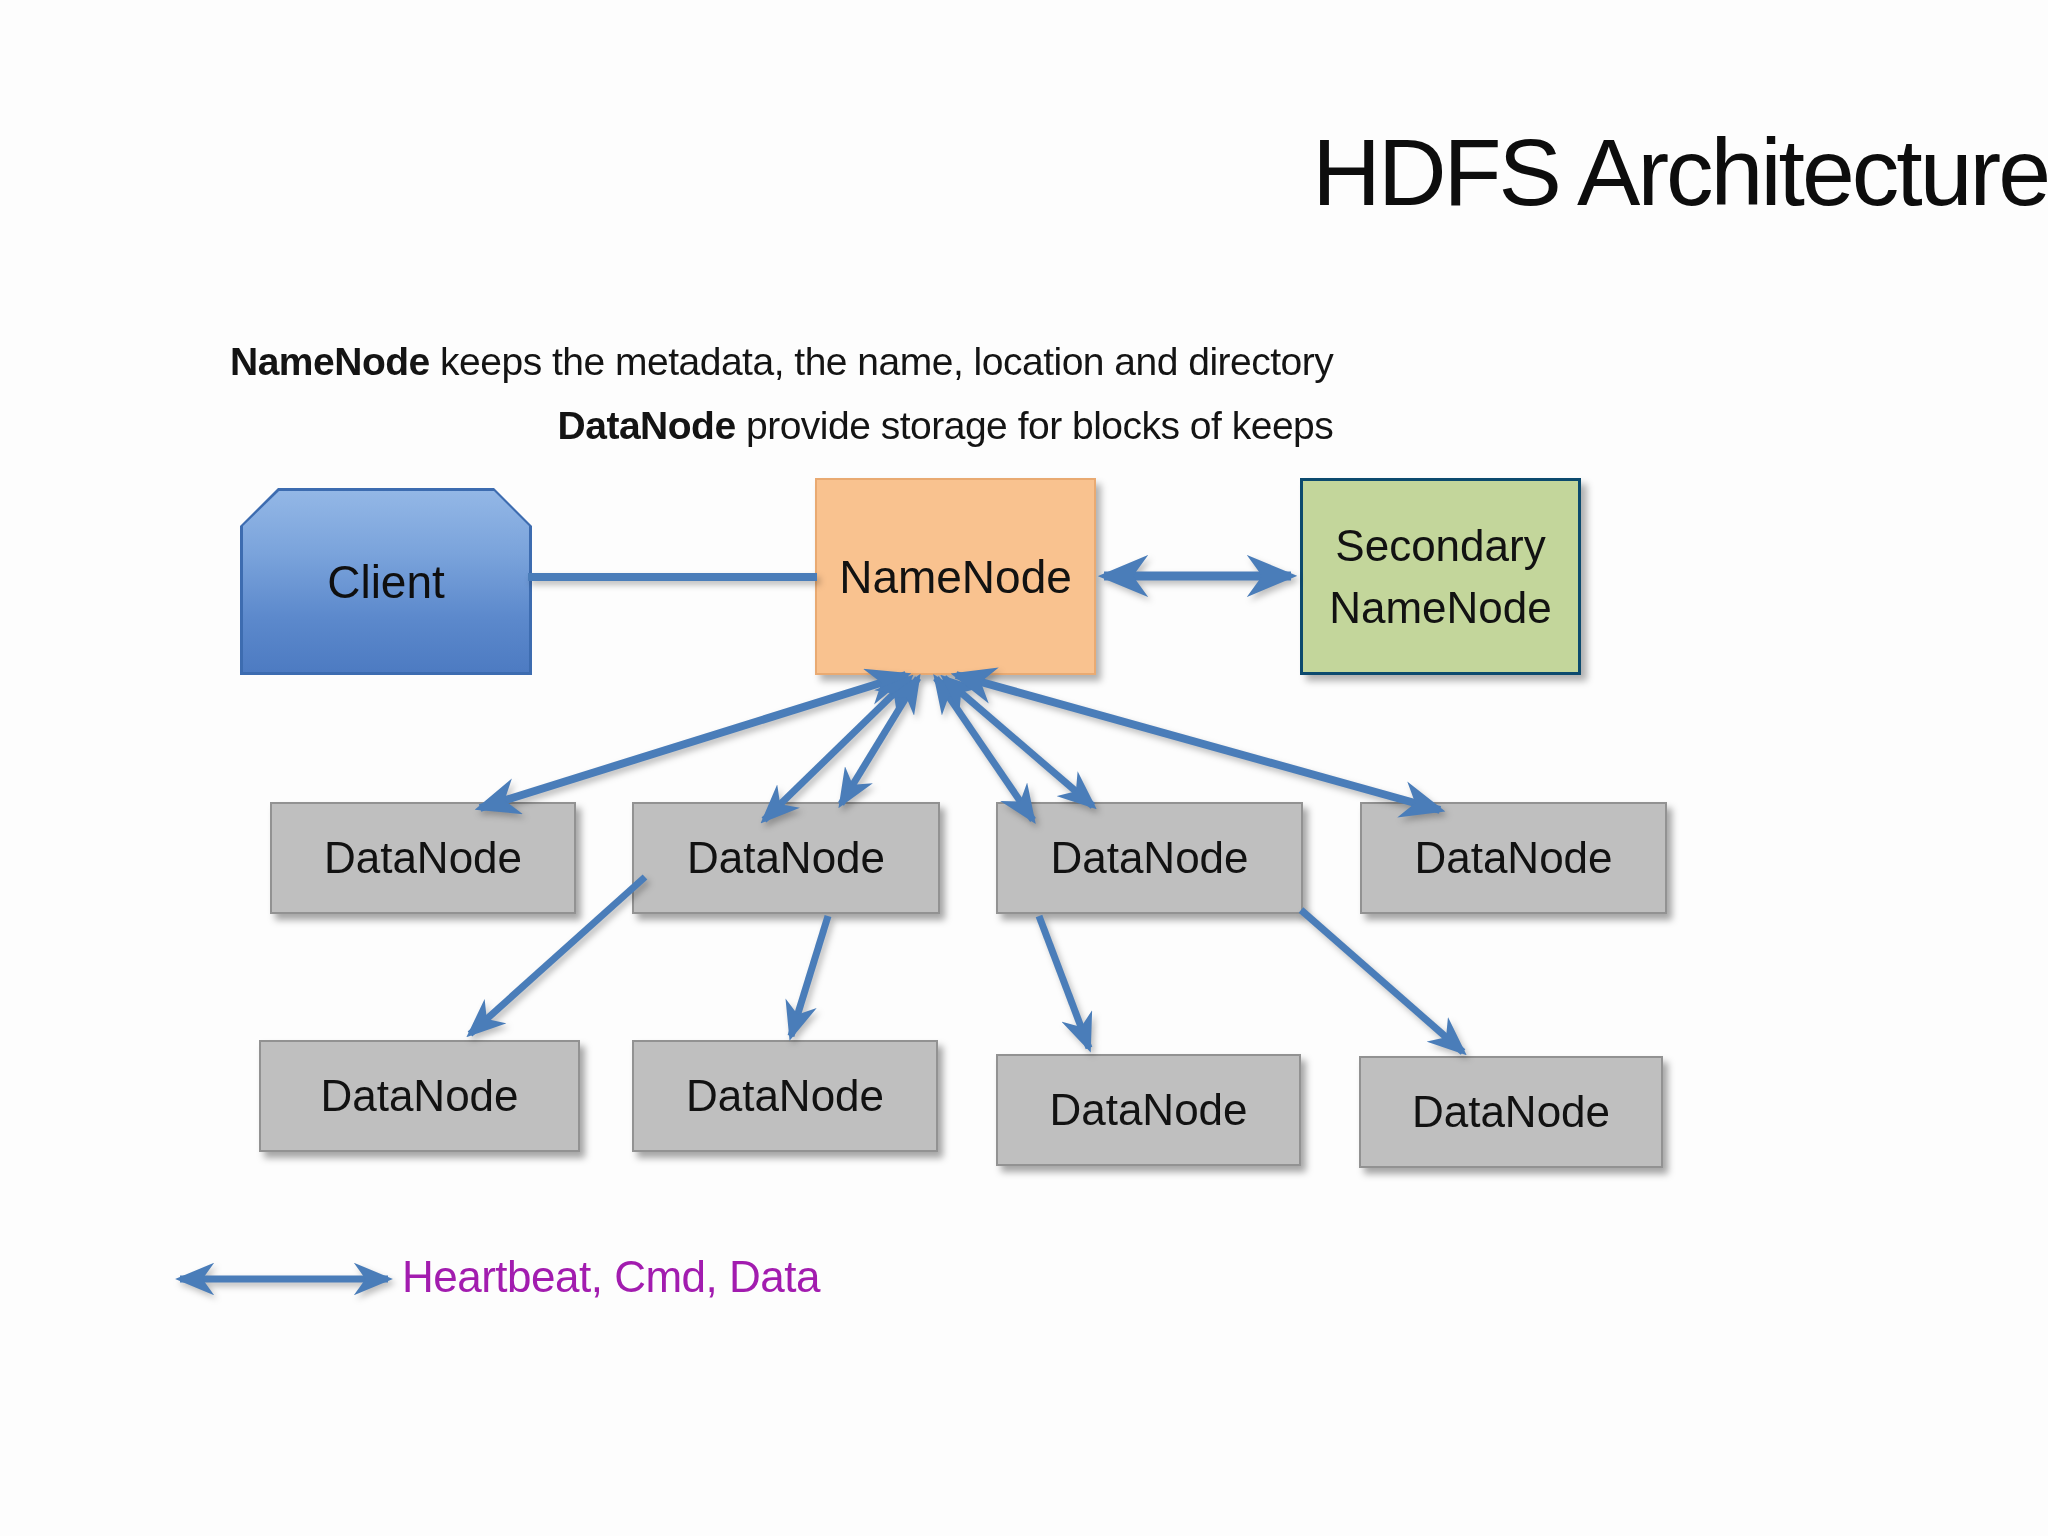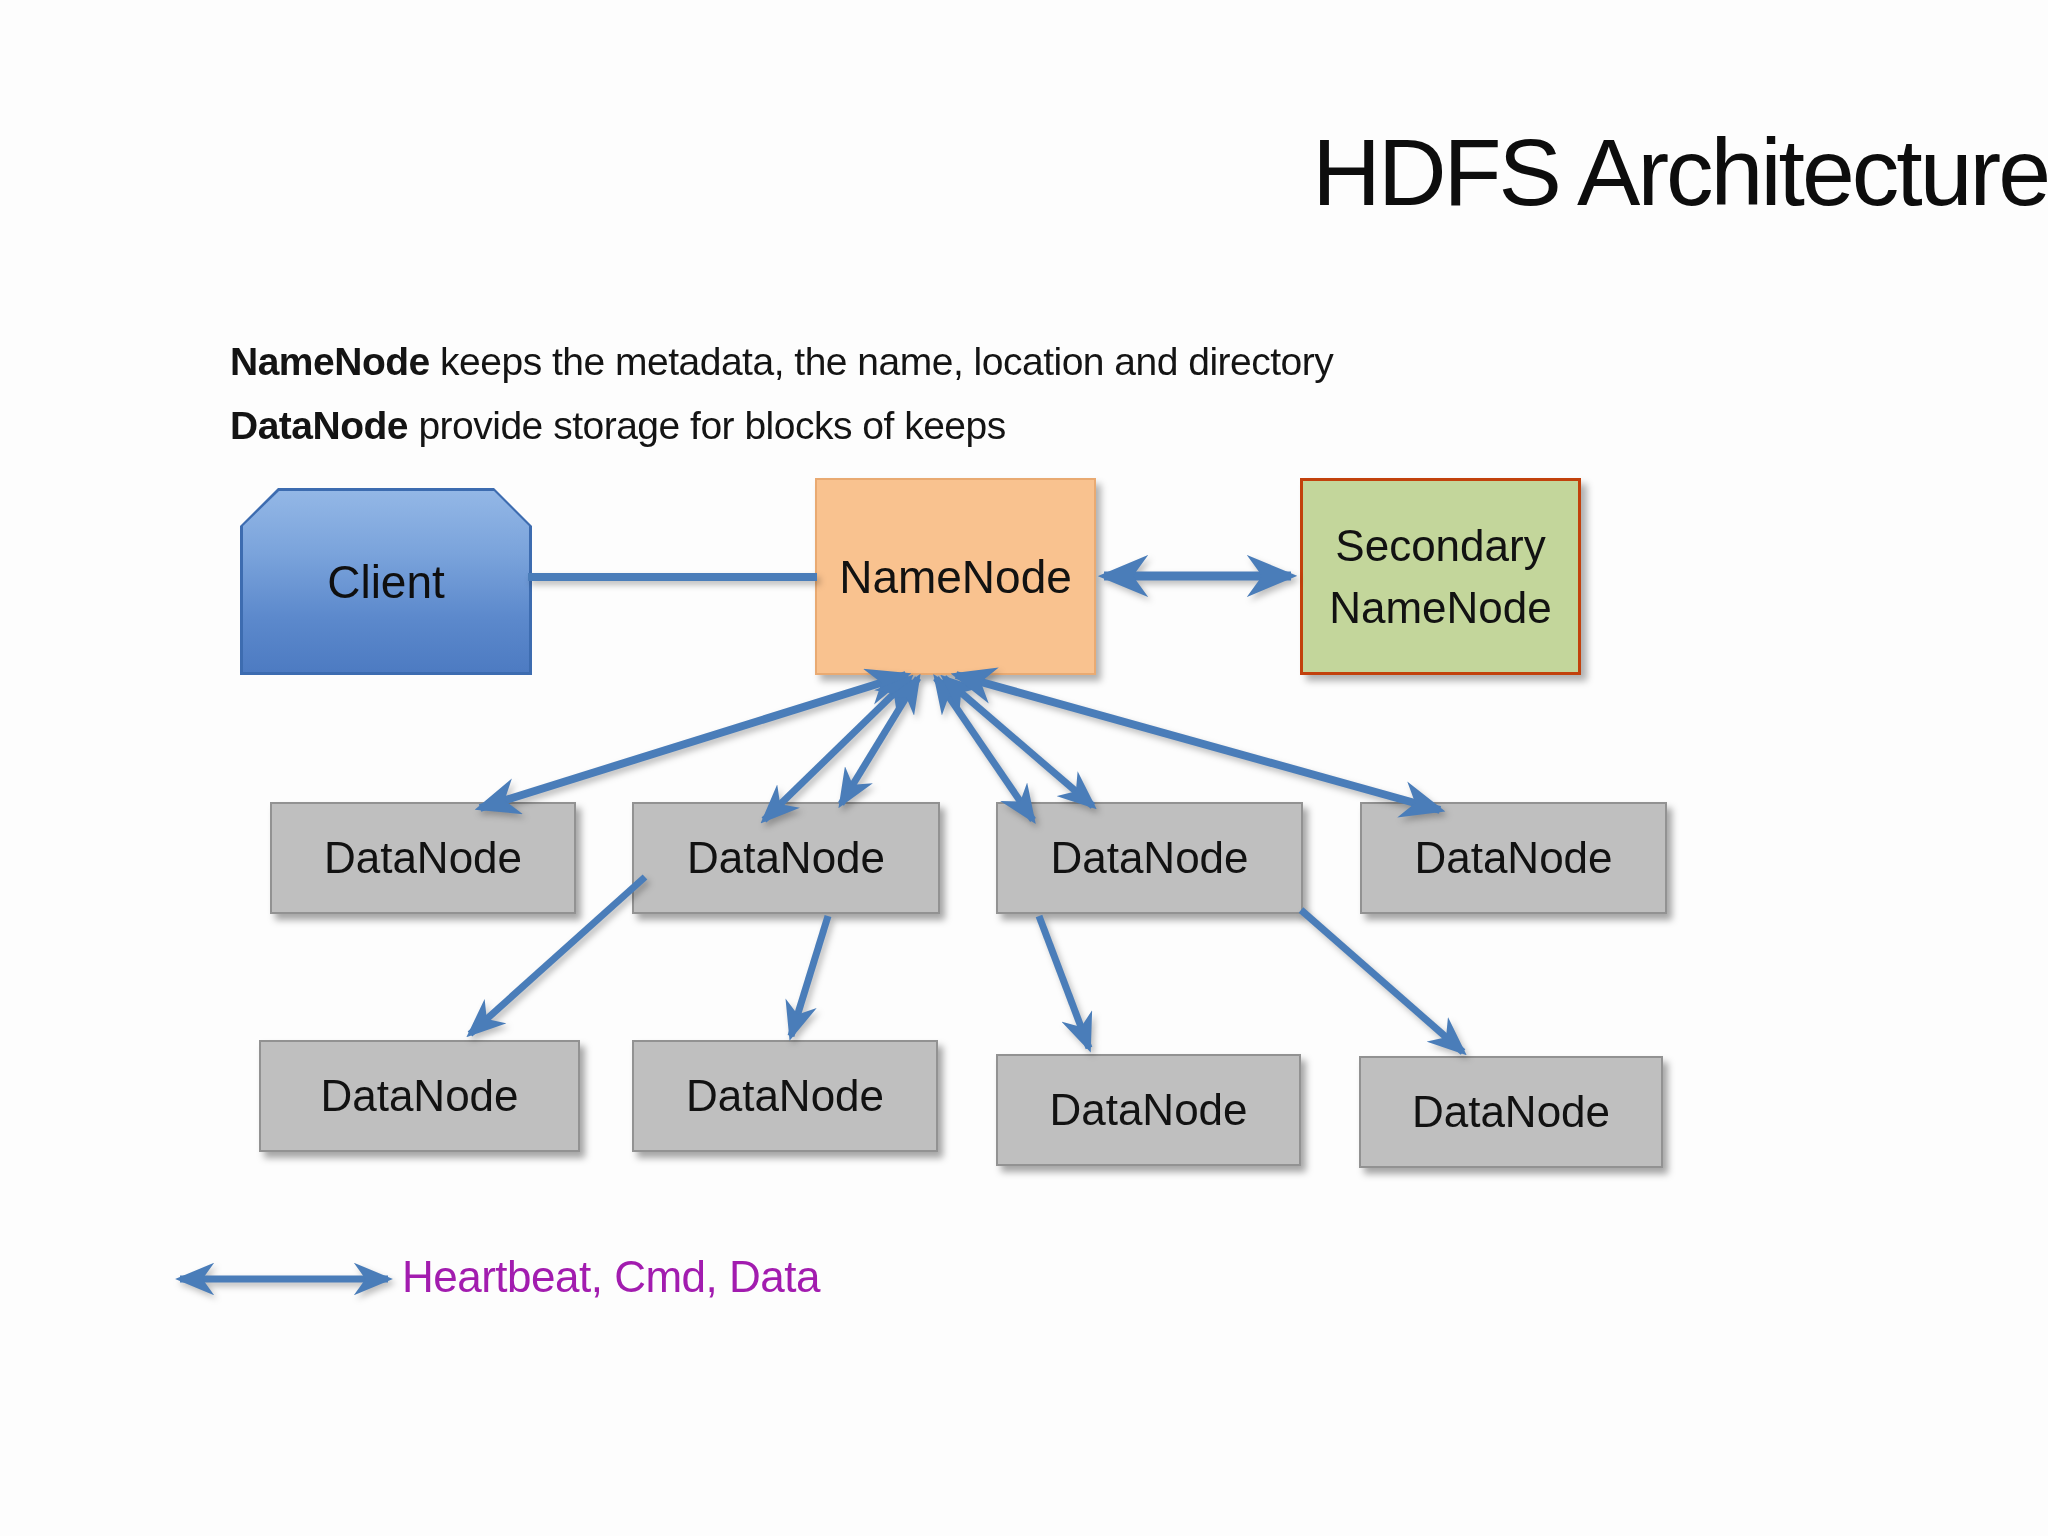--- a/index.html
+++ b/index.html
@@ -22,20 +22,21 @@
     font-weight: 400;
     color: #0d0d0d;
   }
   .desc {
     position: absolute;
     left: 230px; top: 330px;
     font-size: 39px;
     line-height: 64px;
     letter-spacing: -0.5px;
     color: #141414;
+    text-align: right;
   }
   .desc b { font-weight: 700; }
   .node {
     position: absolute;
     display: flex;
     align-items: center;
     justify-content: center;
     text-align: center;
     font-size: 44px;
     color: #121212;
@@ -46,21 +47,21 @@
     box-shadow: 5px 6px 7px rgba(0,0,0,0.35);
   }
   .namenode {
     background: #f9c28f;
     border: 2px solid #e9aa72;
     box-shadow: 5px 6px 7px rgba(0,0,0,0.30);
     font-size: 46px;
   }
   .secondary {
     background: #c3d69b;
-    border: 3px solid #c2410c;
+    border: 3px solid #0c4a6e;
     box-shadow: 6px 6px 7px rgba(0,0,0,0.30);
     font-size: 44px;
     line-height: 62px;
     flex-direction: column;
   }
   .client-outer {
     position: absolute;
     left: 240px; top: 488px; width: 292px; height: 187px;
     background: #3d6cb0;
     clip-path: polygon(38px 0, 254px 0, 292px 38px, 292px 187px, 0 187px, 0 38px);

